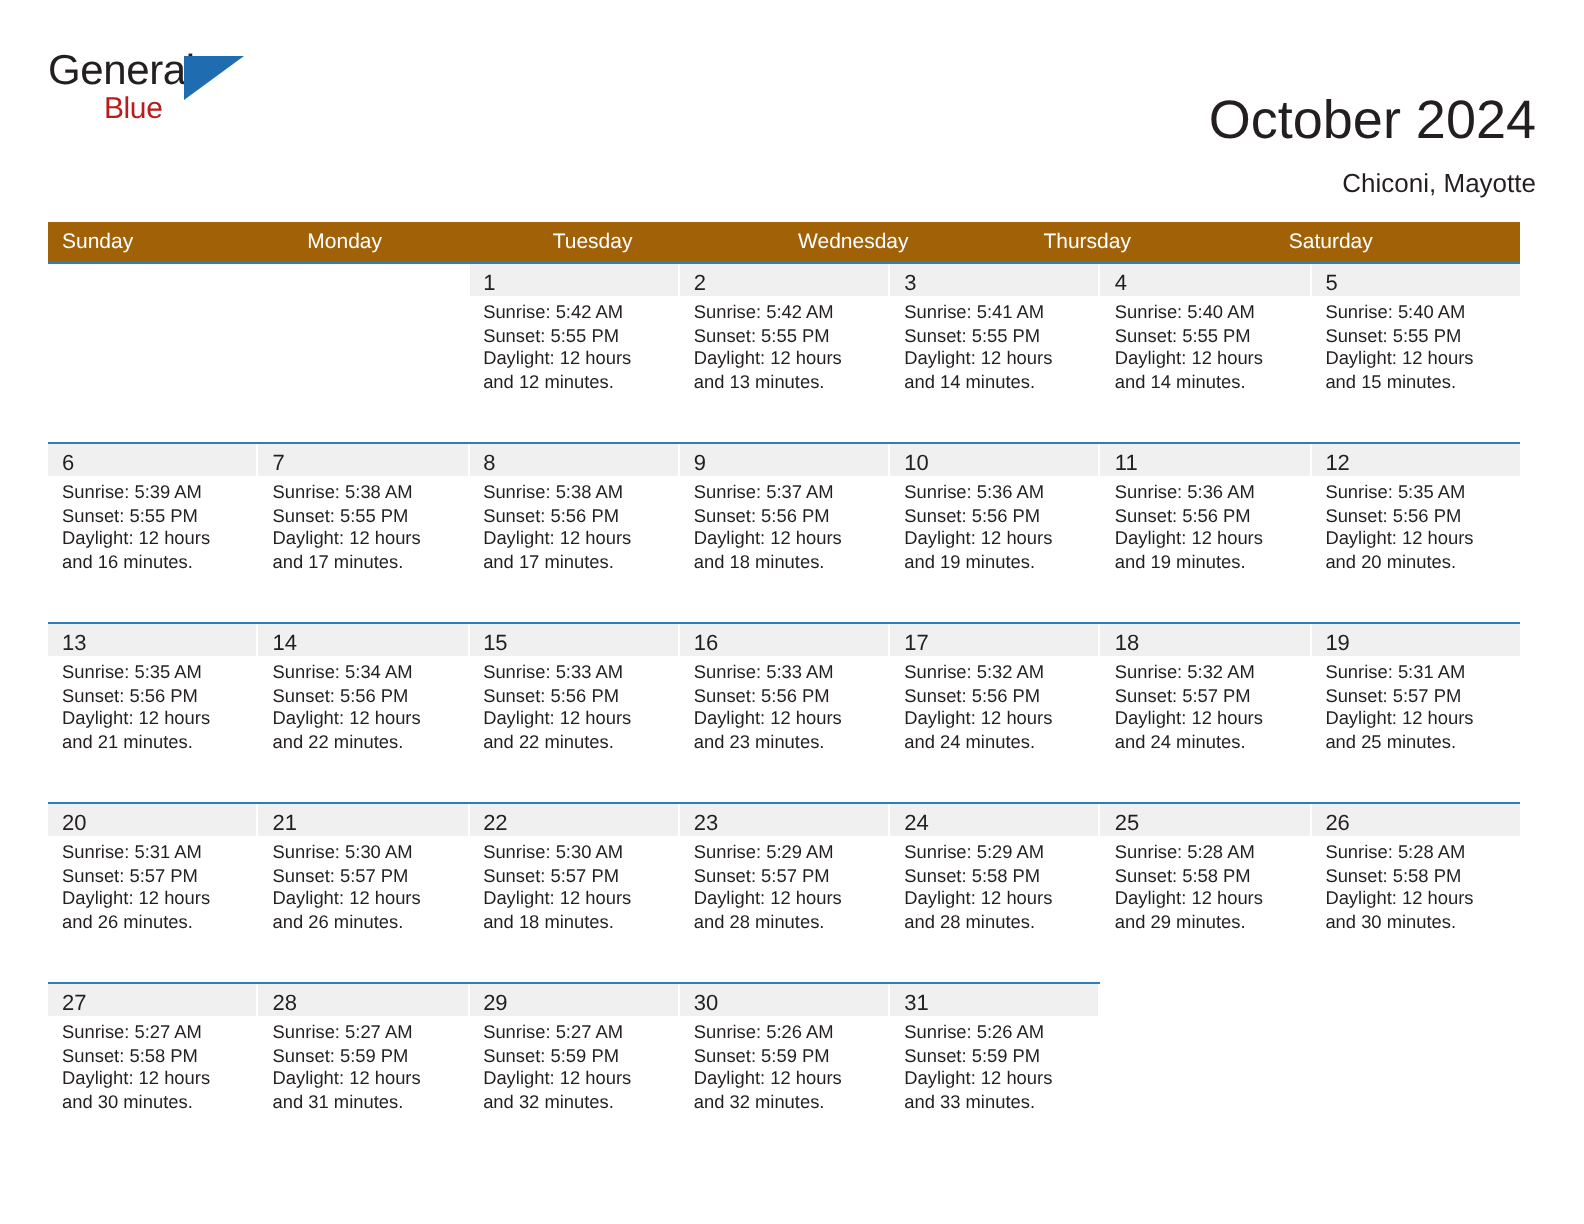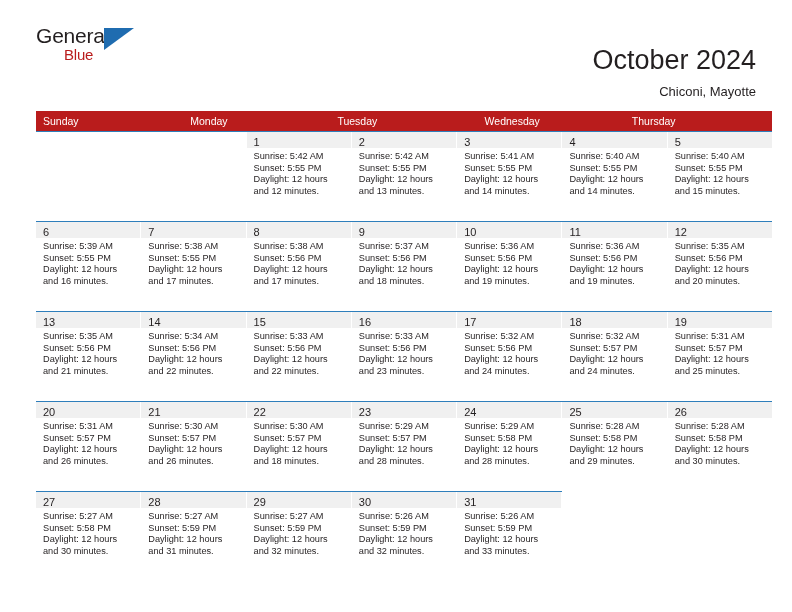--- a/index.html
+++ b/index.html
@@ -12,21 +12,21 @@
     background: #ffffff;
     font-family: "Liberation Sans", sans-serif;
     color: #231f20;
     overflow: hidden;
   }
   .page {
     position: relative;
     width: 792px;
     height: 612px;
     box-sizing: border-box;
-    padding: 0 36px;
+    padding: 0 24px;
   }
 
   
   .header {
     display: flex;
     justify-content: space-between;
     align-items: flex-start;
     height: 72px;
     padding-top: 24px;
     box-sizing: border-box;
@@ -83,21 +83,21 @@
     margin: 6px 0 0 0;
   }
 
   
   .calendar {
     width: 736px;
     margin-top: 9px;
   }
   .weekdays {
     display: flex;
-    background: #b91c1c;
+    background: #a16207;
     height: 20px;
     margin-top: 39px;
   }
   .weekday {
     flex: 1 1 0;
     color: #ffffff;
     font-size: 10.5px;
     line-height: 20px;
     padding-left: 7px;
     box-sizing: border-box;
@@ -171,20 +171,21 @@
   </div>
 
   <div class="calendar">
 
     <div class="weekdays">
       <div class="weekday">Sunday</div>
       <div class="weekday">Monday</div>
       <div class="weekday">Tuesday</div>
       <div class="weekday">Wednesday</div>
       <div class="weekday">Thursday</div>
+      <div class="weekday">Saturday</div>
     </div>
 
     <div class="week">
       <div class="day empty">
         <div class="daynum-band"><span class="daynum"></span></div>
 
       </div>
       <div class="day empty">
         <div class="daynum-band"><span class="daynum"></span></div>
 

